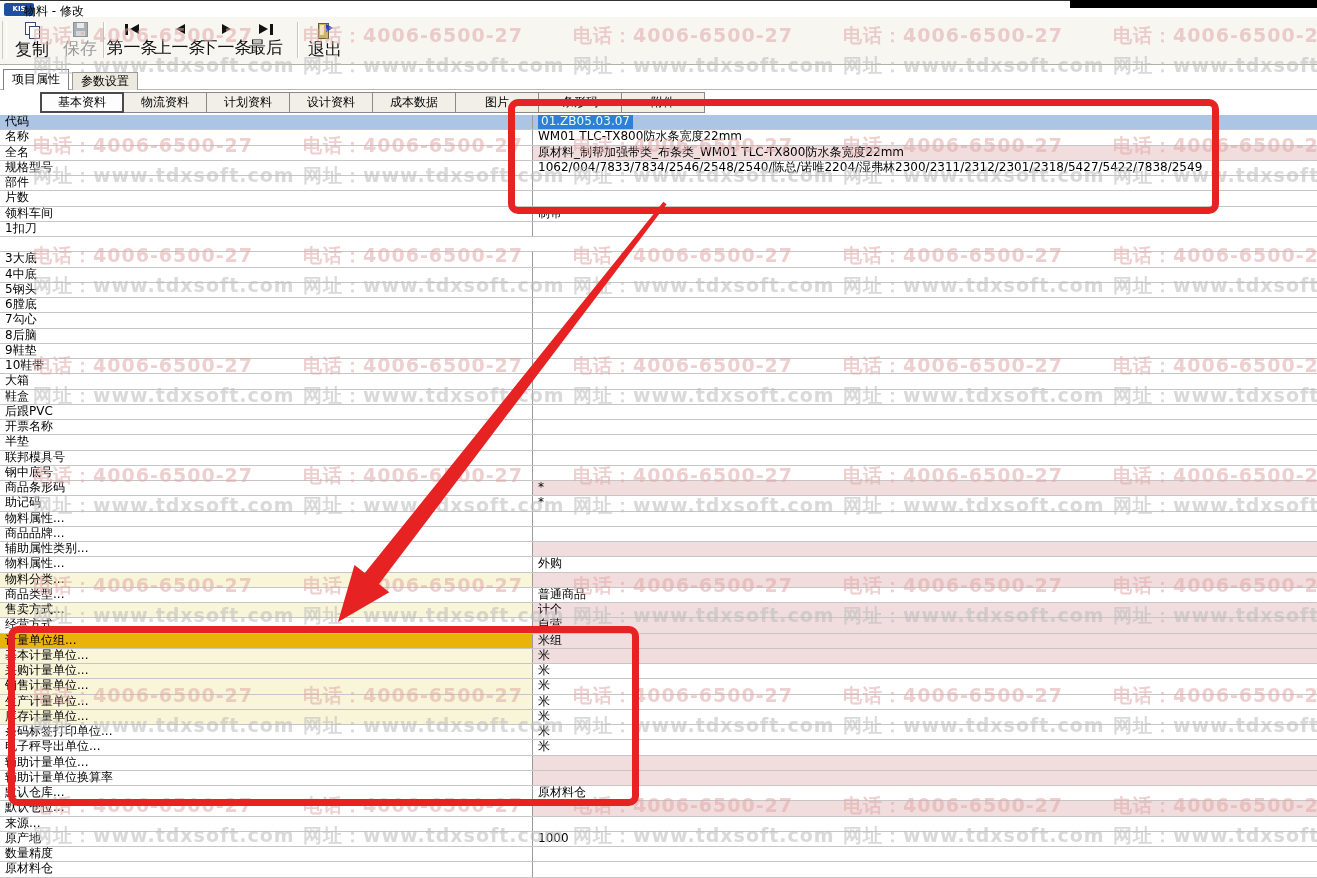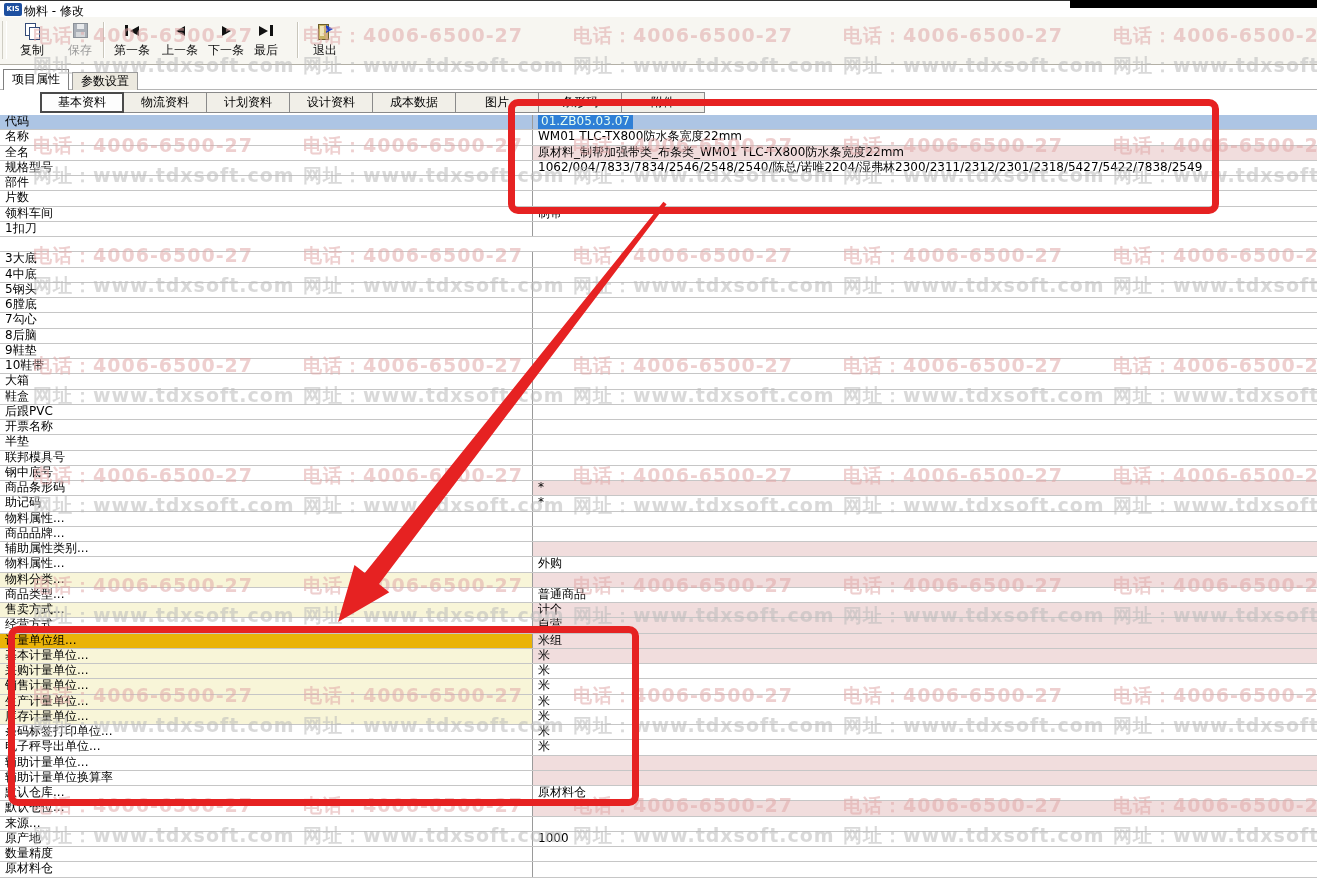--- a/index.html
+++ b/index.html
@@ -1,30 +1,30 @@
 <!DOCTYPE html>
 <html><head>
 <meta charset="utf-8">
 <style>
   html,body{margin:0;padding:0;}
   body{font-family:"DejaVu Sans","Liberation Sans",sans-serif;background:#fff;}
   #app{position:relative;width:1317px;height:878px;overflow:hidden;background:#fff;}
 
   
   #titlebar{position:absolute;left:0;top:0;width:100%;height:17px;background:#fff;border-top:1px solid #333;}
-  #app-icon{position:absolute;left:4px;top:2px;width:18px;height:13px;background:#1d4fa0;border-radius:2px;
+  #app-icon{position:absolute;left:4px;top:2px;width:30px;height:13px;background:#1d4fa0;border-radius:2px;
     color:#fff;font-size:7px;font-weight:bold;text-align:center;line-height:13px;}
   #title-text{position:absolute;left:24px;top:2px;font-size:12px;color:#000;}
   #top-black{position:absolute;left:1070px;top:0;width:247px;height:8px;background:#000;}
 
   
   #toolbar{position:absolute;left:0;top:17px;width:100%;height:47px;background:#f7f6f1;border-bottom:1px solid #b3b0a6;}
   .tb-grip{position:absolute;left:2px;top:4px;width:3px;height:38px;border-left:1px solid #cfcdc3;border-right:1px solid #fff;}
   .tb-btn{position:absolute;top:3px;width:46px;height:41px;display:flex;flex-direction:column;align-items:center;justify-content:space-between;padding:2px 0;box-sizing:border-box;cursor:default;}
-  .tb-btn .lbl{font-size:12px;color:#111;white-space:nowrap;}
+  .tb-btn .lbl{font-size:17px;color:#111;white-space:nowrap;}
   .tb-btn.disabled .lbl{color:#9a9a9a;}
   .tb-sep{position:absolute;top:5px;width:0;height:36px;border-left:1px solid #c9c6bb;border-right:1px solid #fff;}
   .ico{height:17px;display:flex;align-items:center;justify-content:center;}
   
   .ico-copy{position:relative;width:15px;height:16px;}
   .ico-copy .p1,.ico-copy .p2{position:absolute;width:9px;height:11px;background:#fff;border:1px solid #334a77;}
   .ico-copy .p1{left:0;top:0;}
   .ico-copy .p2{left:4px;top:4px;}
   
   .ico-save{width:13px;height:13px;background:#aab0b8;border:1px solid #8b9198;position:relative;}

